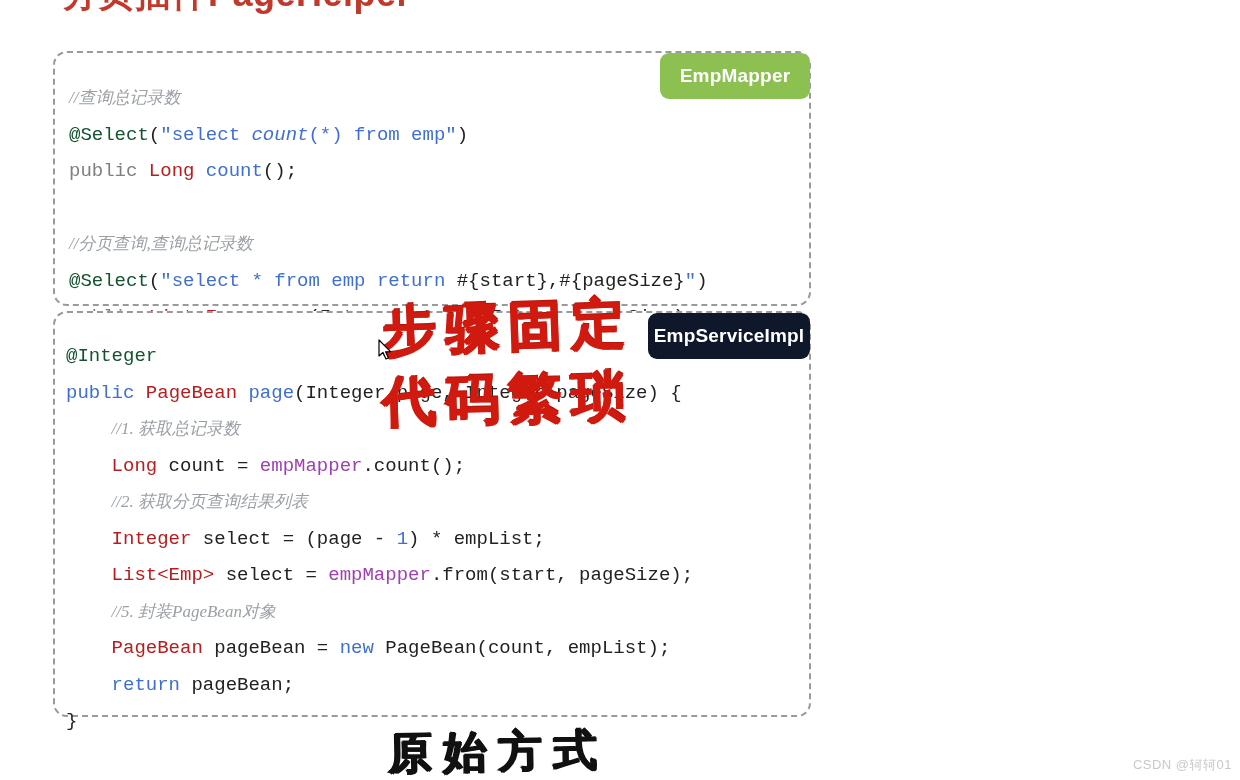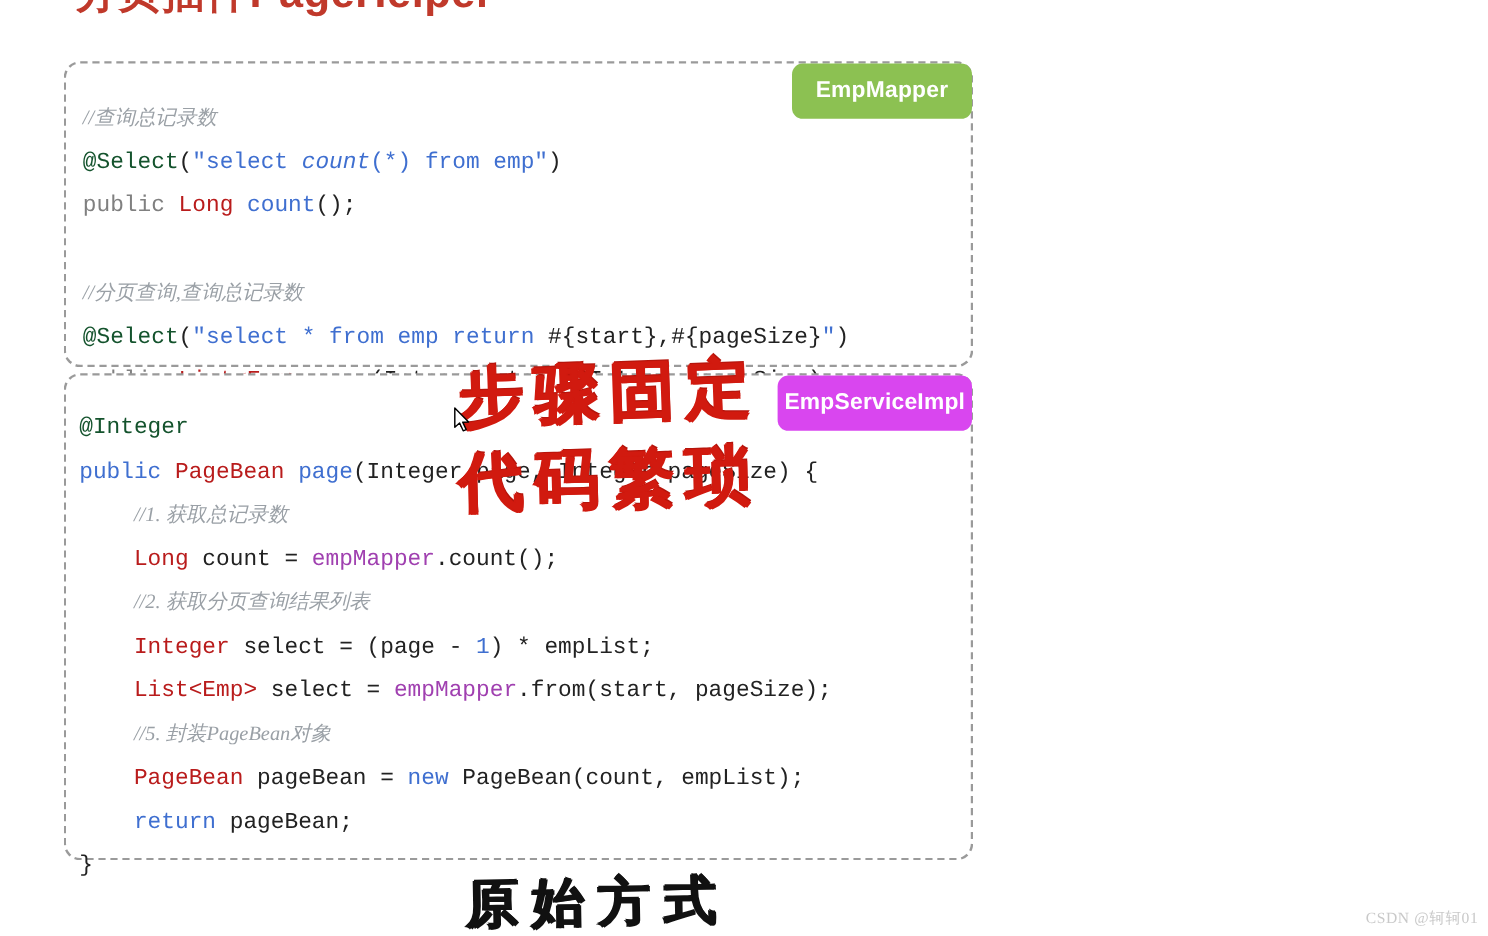--- a/index.html
+++ b/index.html
@@ -98,21 +98,21 @@
     top: 53px;
     width: 150px;
     height: 46px;
     background: #8cc152;
   }
   #badge-service {
     left: 648px;
     top: 313px;
     width: 162px;
     height: 46px;
-    background: #d946ef;
+    background: #0f172a;
   }
 
   
   .brush {
     position: absolute;
     font-family: "DejaVu Sans", sans-serif;
     font-weight: bold;
     white-space: nowrap;
     pointer-events: none;
   }
@@ -151,21 +151,21 @@
     top: 339px;
     width: 16px;
     height: 22px;
   }
 
   
   #watermark {
     position: absolute;
     right: 8px;
     bottom: 6px;
-    font-family: Liberation Serif, serif;
+    font-family: Liberation Sans, sans-serif;
     font-size: 13px;
     color: #c9c9c9;
     letter-spacing: 0.5px;
   }
 </style>
 </head>
 <body>
 
 <div id="slide-title">分页插件PageHelper</div>
 

